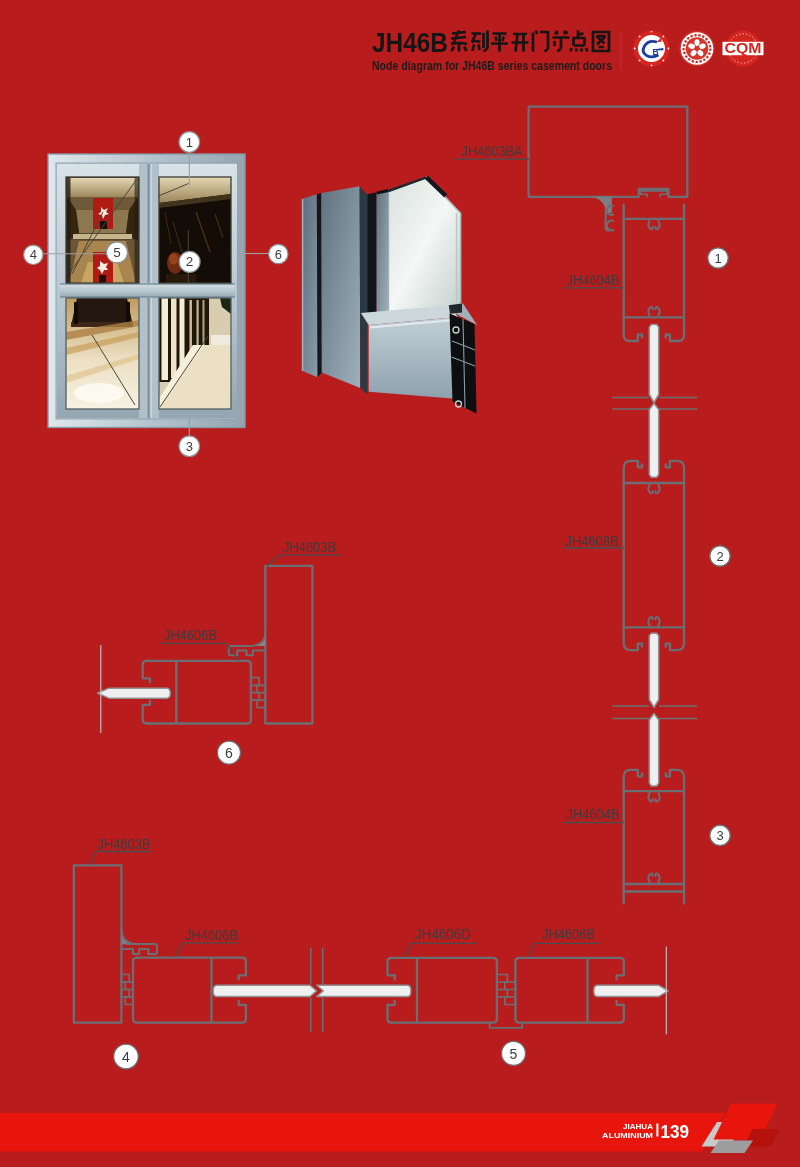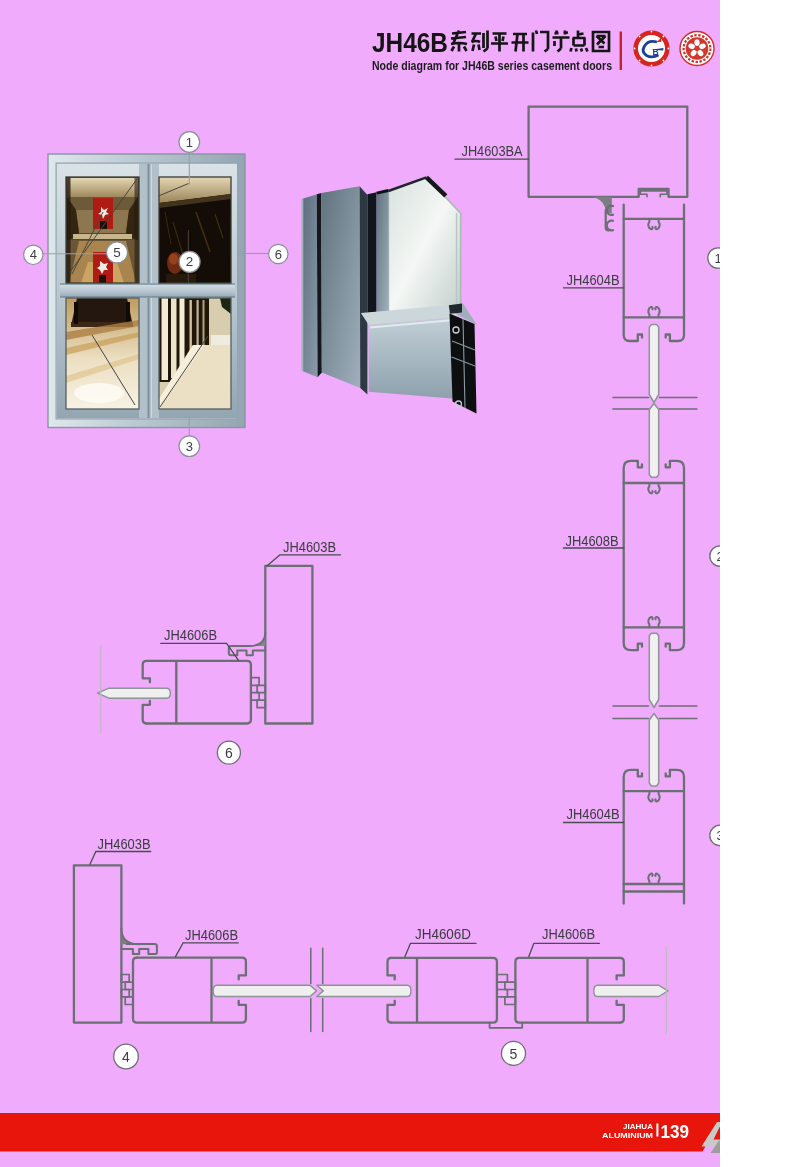--- a/index.html
+++ b/index.html
@@ -1,16 +1,16 @@
 <!DOCTYPE html>
 <html><head>
 <meta charset="utf-8">
 <style>
   html,body{margin:0;padding:0;background:#fff;}
-  #page{position:relative;width:720px;height:1167px;background:#f0abfc;overflow:hidden;
+  #page{position:relative;width:800px;height:1167px;background:#b91c1c;overflow:hidden;
         font-family:"Liberation Sans",sans-serif;}
   svg{display:block;}
 </style>
 </head>
 <body>
 <div id="page">
 <svg width="800" height="1167" viewBox="0 0 800 1167" xmlns="http://www.w3.org/2000/svg">
 <defs>
   <linearGradient id="frameV" x1="0" y1="0" x2="1" y2="0">
     <stop offset="0" stop-color="#dfe8ec"></stop>

